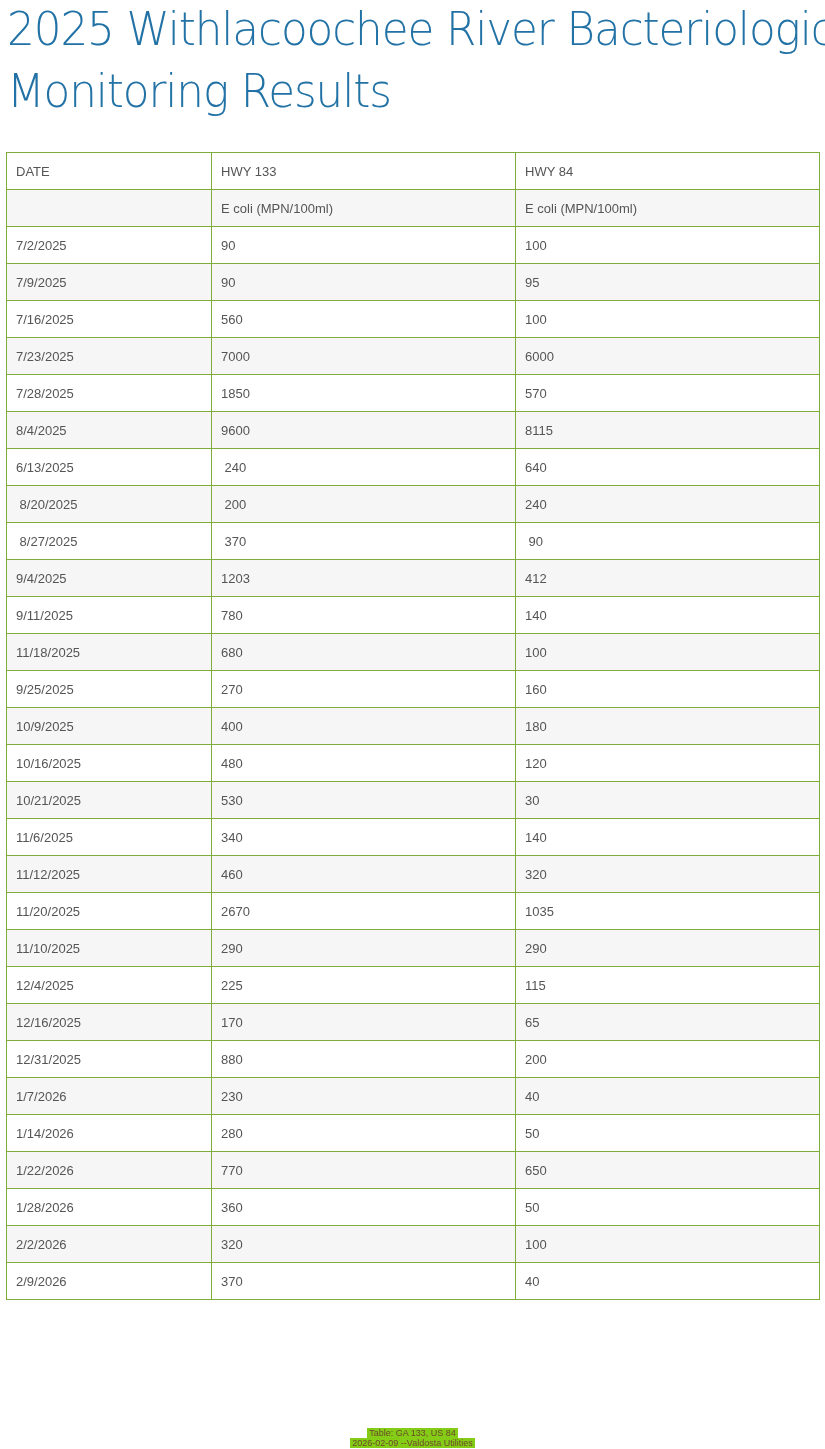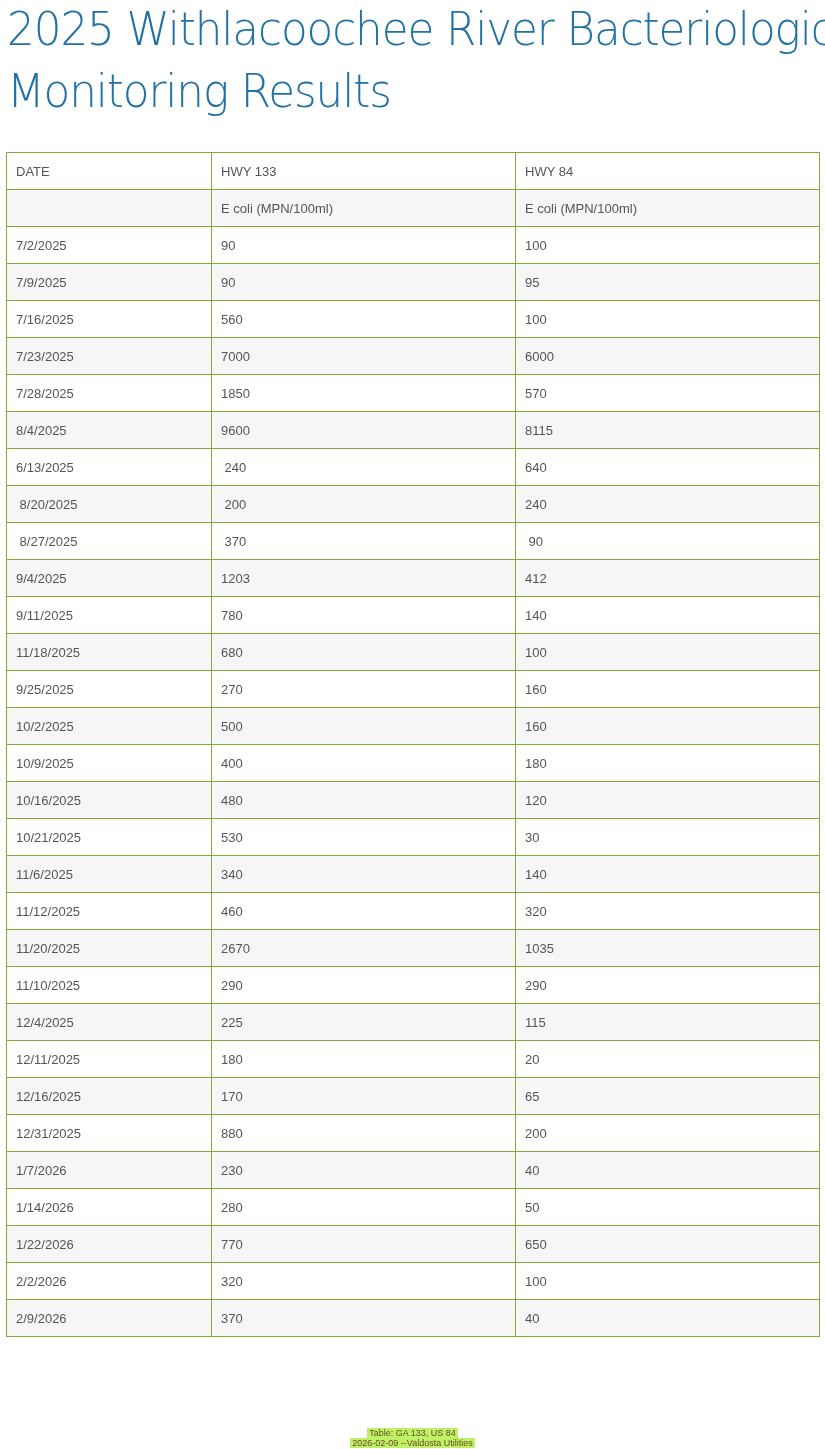--- a/index.html
+++ b/index.html
@@ -65,21 +65,21 @@
       left: 0;
       width: 825px;
       top: 1428px;
       text-align: center;
       font-family: "Liberation Sans", sans-serif;
       font-size: 9px;
       line-height: 10px;
       color: #6b4a2b;
     }
     .caption span {
-      background: #bef264;
+      background: #84cc16;
       padding: 0 2px;
     }
   </style>
 </head>
 <body>
 
 <h1 class="page-title">
   <span class="line">2025 Withlacoochee River Bacteriological</span>
   <span class="line">Monitoring Results</span>
 </h1>
@@ -160,25 +160,20 @@
         <td style="white-space: pre;">11/18/2025</td>
         <td style="white-space: pre;">680</td>
         <td style="white-space: pre;">100</td>
       </tr>
       <tr>
         <td style="white-space: pre; border-radius: 11px;">9/25/2025</td>
         <td style="white-space: pre;">270</td>
         <td style="white-space: pre;">160</td>
       </tr>
       <tr>
-        <td style="white-space: pre;">10/2/2025</td>
-        <td style="white-space: pre;">500</td>
-        <td style="white-space: pre;">160</td>
-      </tr>
-      <tr>
         <td style="white-space: pre;">10/9/2025</td>
         <td style="white-space: pre;">400</td>
         <td style="white-space: pre;">180</td>
       </tr>
       <tr>
         <td style="white-space: pre;">10/16/2025</td>
         <td style="white-space: pre;">480</td>
         <td style="white-space: pre;">120</td>
       </tr>
       <tr>
@@ -205,25 +200,20 @@
         <td style="white-space: pre;">11/10/2025</td>
         <td style="white-space: pre;">290</td>
         <td style="white-space: pre;">290</td>
       </tr>
       <tr>
         <td style="white-space: pre;">12/4/2025</td>
         <td style="white-space: pre;">225</td>
         <td style="white-space: pre;">115</td>
       </tr>
       <tr>
-        <td style="white-space: pre;">12/11/2025</td>
-        <td style="white-space: pre;">180</td>
-        <td style="white-space: pre;">20</td>
-      </tr>
-      <tr>
         <td style="white-space: pre;">12/16/2025</td>
         <td style="white-space: pre;">170</td>
         <td style="white-space: pre;">65</td>
       </tr>
       <tr>
         <td style="white-space: pre;">12/31/2025</td>
         <td style="white-space: pre;">880</td>
         <td style="white-space: pre;">200</td>
       </tr>
       <tr>
@@ -233,20 +223,25 @@
       </tr>
       <tr>
         <td style="white-space: pre;">1/14/2026</td>
         <td style="white-space: pre;">280</td>
         <td style="white-space: pre;">50</td>
       </tr>
       <tr>
         <td style="white-space: pre;">1/22/2026</td>
         <td style="white-space: pre;">770</td>
         <td style="white-space: pre;">650</td>
+      </tr>
+      <tr>
+        <td style="white-space: pre;">1/28/2026</td>
+        <td style="white-space: pre;">360</td>
+        <td style="white-space: pre;">50</td>
       </tr>
       <tr>
         <td style="white-space: pre;">2/2/2026</td>
         <td style="white-space: pre;">320</td>
         <td style="white-space: pre;">100</td>
       </tr>
       <tr>
         <td style="white-space: pre;">2/9/2026</td>
         <td style="white-space: pre;">370</td>
         <td style="white-space: pre;">40</td>

